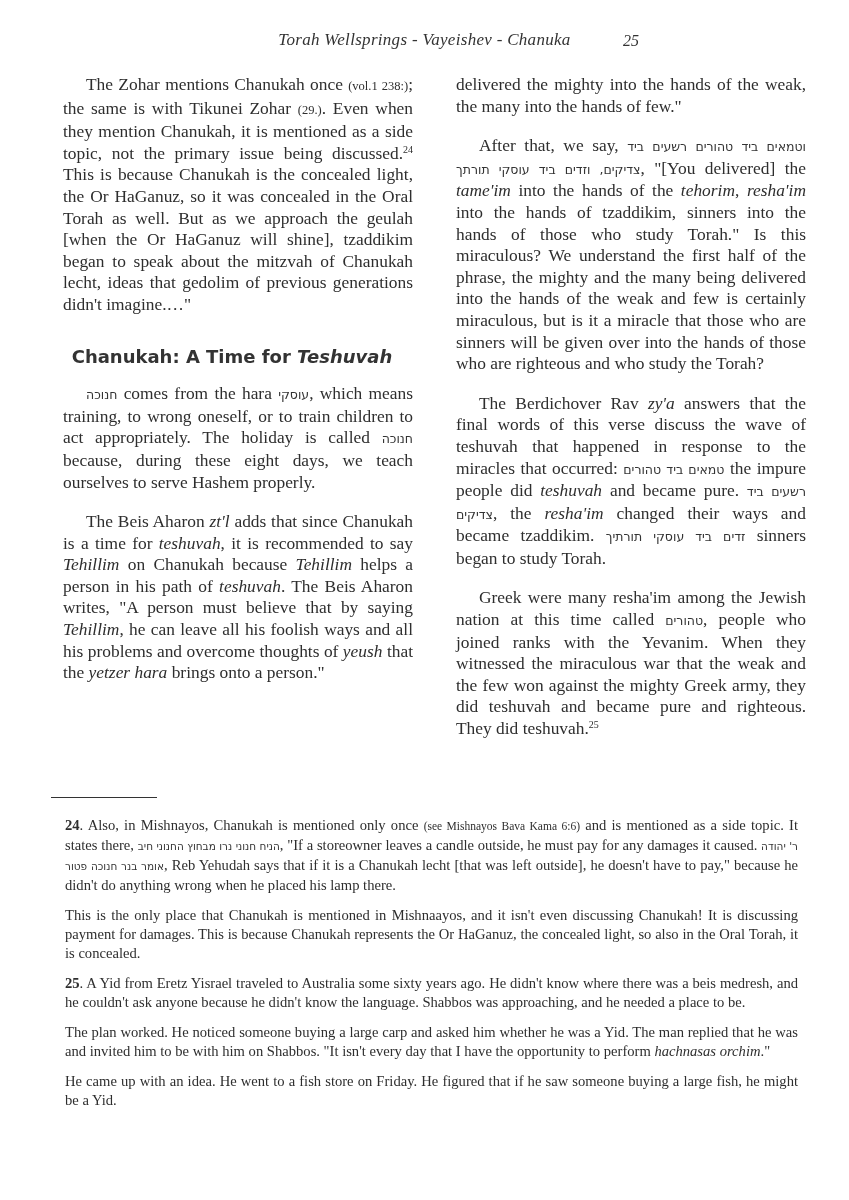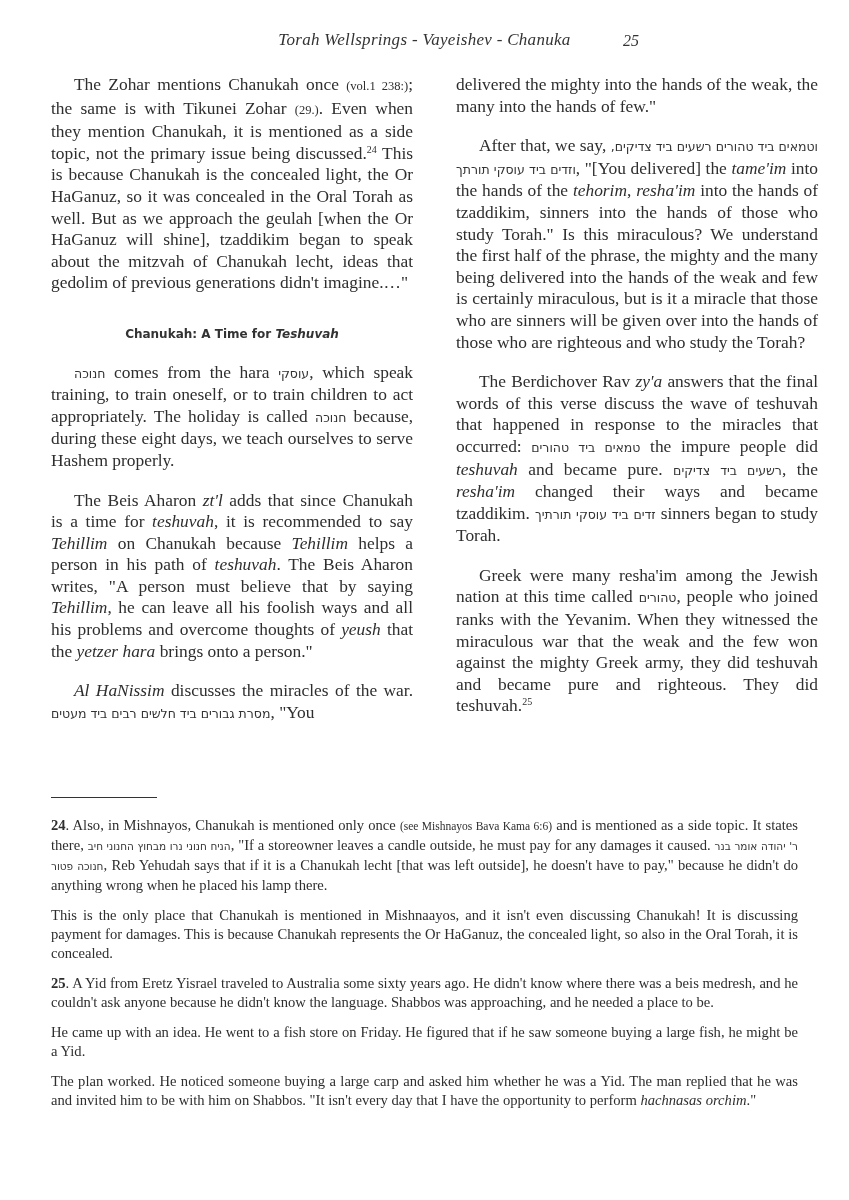--- a/index.html
+++ b/index.html
@@ -19,67 +19,64 @@
   .page-number {
     position: absolute; right: 52px; top: 2px;
     font-family: "Liberation Serif", serif; font-style: italic; font-size: 16px; color: #333;
   }
   .col {
     position: absolute; top: 74px; width: 362px;
     font-family: "Liberation Serif", serif; font-size: 17.4px; line-height: 21.6px;
     text-align: justify; color: #2e2e2e;
   }
   .col.left { left: 51px; }
-  .col.right { left: 456px; }
-  .col p { margin: 0 0 18px 0; text-indent: 23px; }
+  .col.right { left: 444px; }
+  .col p { margin: 0 0 18px 12px; text-indent: 23px; }
   .col p.cont { text-indent: 0; }
   .heb { font-family: "DejaVu Sans", sans-serif; font-size: 12.5px; direction: rtl; unicode-bidi: isolate; color: #333; }
   .small { font-size: 12.5px; }
   sup { font-size: 10px; line-height: 0; vertical-align: 6px; }
   h3.section-heading {
     margin: 30px 0 16px 0; text-align: center;
-    font-family: "DejaVu Sans", sans-serif; font-weight: bold; font-size: 12px; color: #333;
+    font-family: "DejaVu Sans", sans-serif; font-weight: bold; font-size: 18px; color: #333;
   }
   .rule { position: absolute; left: 51px; top: 797px; width: 106px; height: 1px; background: #333; }
   .footnotes {
     position: absolute; left: 51px; top: 816px; width: 747px;
     font-family: "Liberation Serif", serif; font-size: 14.6px; line-height: 19px;
     text-align: justify; color: #2e2e2e;
   }
-  .footnotes p { margin: 0 0 11px 0; }
+  .footnotes p { margin: 0 0 11px 14px; }
   .footnotes .heb { font-size: 10.5px; }
   .footnotes .small { font-size: 11.5px; }
   .fn-num { font-weight: bold; }
 </style>
 </head>
 <body>
 
 <div class="header">
   <div class="running-title">Torah Wellsprings - Vayeishev - Chanuka</div>
   <div class="page-number">25</div>
 </div>
 
 <div class="col left">
   <p>
     <span>The Zohar mentions Chanukah once </span><span class="small">(vol.1 238:)</span><span>; the same is with Tikunei Zohar </span><span class="small">(29.)</span><span>. Even when they mention Chanukah, it is mentioned as a side topic, not the primary issue being discussed.</span><sup>24</sup><span> This is because Chanukah is the concealed light, the Or HaGanuz, so it was concealed in the Oral Torah as well. But as we approach the geulah [when the Or HaGanuz will shine], tzaddikim began to speak about the mitzvah of Chanukah lecht, ideas that gedolim of previous generations didn't imagine.…"</span>
   </p>
 
   <h3 class="section-heading"><span>Chanukah: A Time for </span><em>Teshuvah</em></h3>
 
   <p>
-    <span class="heb">חנוכה</span><span> comes from the hara </span><span class="heb">עוסקי</span><span>, which speak training, to train oneself, or to train children to act appropriately. The holiday is called </span><span class="heb">חנוכה</span><span> because, during these eight days, we teach ourselves to serve Hashem properly.</span>
+    <span class="heb">חנוכה</span><span> comes from the hara </span><span class="heb">עוסקי</span><span>, which means training, to wrong oneself, or to train children to act appropriately. The holiday is called </span><span class="heb">חנוכה</span><span> because, during these eight days, we teach ourselves to serve Hashem properly.</span>
   </p>
 
   <p>
     <span>The Beis Aharon </span><em>zt'l</em><span> adds that since Chanukah is a time for </span><em>teshuvah</em><span>, it is recommended to say </span><em>Tehillim</em><span> on Chanukah because </span><em>Tehillim</em><span> helps a person in his path of </span><em>teshuvah</em><span>. The Beis Aharon writes, "A person must believe that by saying </span><em>Tehillim</em><span>, he can leave all his foolish ways and all his problems and overcome thoughts of </span><em>yeush</em><span> that the </span><em>yetzer hara</em><span> brings onto a person."</span>
   </p>
 
-  <p>
-    <em>Al HaNissim</em><span> discusses the miracles of the war. </span><span class="heb">מסרת גבורים ביד חלשים רבים ביד מעטים</span><span>, "You</span>
-  </p>
 </div>
 
 <div class="col right">
   <p class="cont">
     <span>delivered the mighty into the hands of the weak, the many into the hands of few."</span>
   </p>
 
   <p>
     <span>After that, we say, </span><span class="heb">וטמאים ביד טהורים רשעים ביד צדיקים, וזדים ביד עוסקי תורתך</span><span>, "[You delivered] the </span><em>tame'im</em><span> into the hands of the </span><em>tehorim</em><span>, </span><em>resha'im</em><span> into the hands of tzaddikim, sinners into the hands of those who study Torah." Is this miraculous? We understand the first half of the phrase, the mighty and the many being delivered into the hands of the weak and few is certainly miraculous, but is it a miracle that those who are sinners will be given over into the hands of those who are righteous and who study the Torah?</span>
   </p>
@@ -96,17 +93,17 @@
 <div class="rule"></div>
 
 <div class="footnotes">
   <p>
     <span class="fn-num">24</span><span>. Also, in Mishnayos, Chanukah is mentioned only once </span><span class="small">(see Mishnayos Bava Kama 6:6)</span><span> and is mentioned as a side topic. It states there, </span><span class="heb">הניח חנוני נרו מבחוץ החנוני חיב</span><span>, "If a storeowner leaves a candle outside, he must pay for any damages it caused. </span><span class="heb">ר' יהודה אומר בנר חנוכה פטור</span><span>, Reb Yehudah says that if it is a Chanukah lecht [that was left outside], he doesn't have to pay," because he didn't do anything wrong when he placed his lamp there.</span>
   </p>
   <p>This is the only place that Chanukah is mentioned in Mishnaayos, and it isn't even discussing Chanukah! It is discussing payment for damages. This is because Chanukah represents the Or HaGanuz, the concealed light, so also in the Oral Torah, it is concealed.</p>
   <p>
     <span class="fn-num">25</span><span>. A Yid from Eretz Yisrael traveled to Australia some sixty years ago. He didn't know where there was a beis medresh, and he couldn't ask anyone because he didn't know the language. Shabbos was approaching, and he needed a place to be.</span>
   </p>
-  <p>He came up with an idea. He went to a fish store on Friday. He figured that if he saw someone buying a large fish, he might be a Yid.</p>
   <p>
     <span>The plan worked. He noticed someone buying a large carp and asked him whether he was a Yid. The man replied that he was and invited him to be with him on Shabbos. "It isn't every day that I have the opportunity to perform </span><em>hachnasas orchim</em><span>."</span>
   </p>
+  <p>He came up with an idea. He went to a fish store on Friday. He figured that if he saw someone buying a large fish, he might be a Yid.</p>
 </div>
 
 </body></html>

